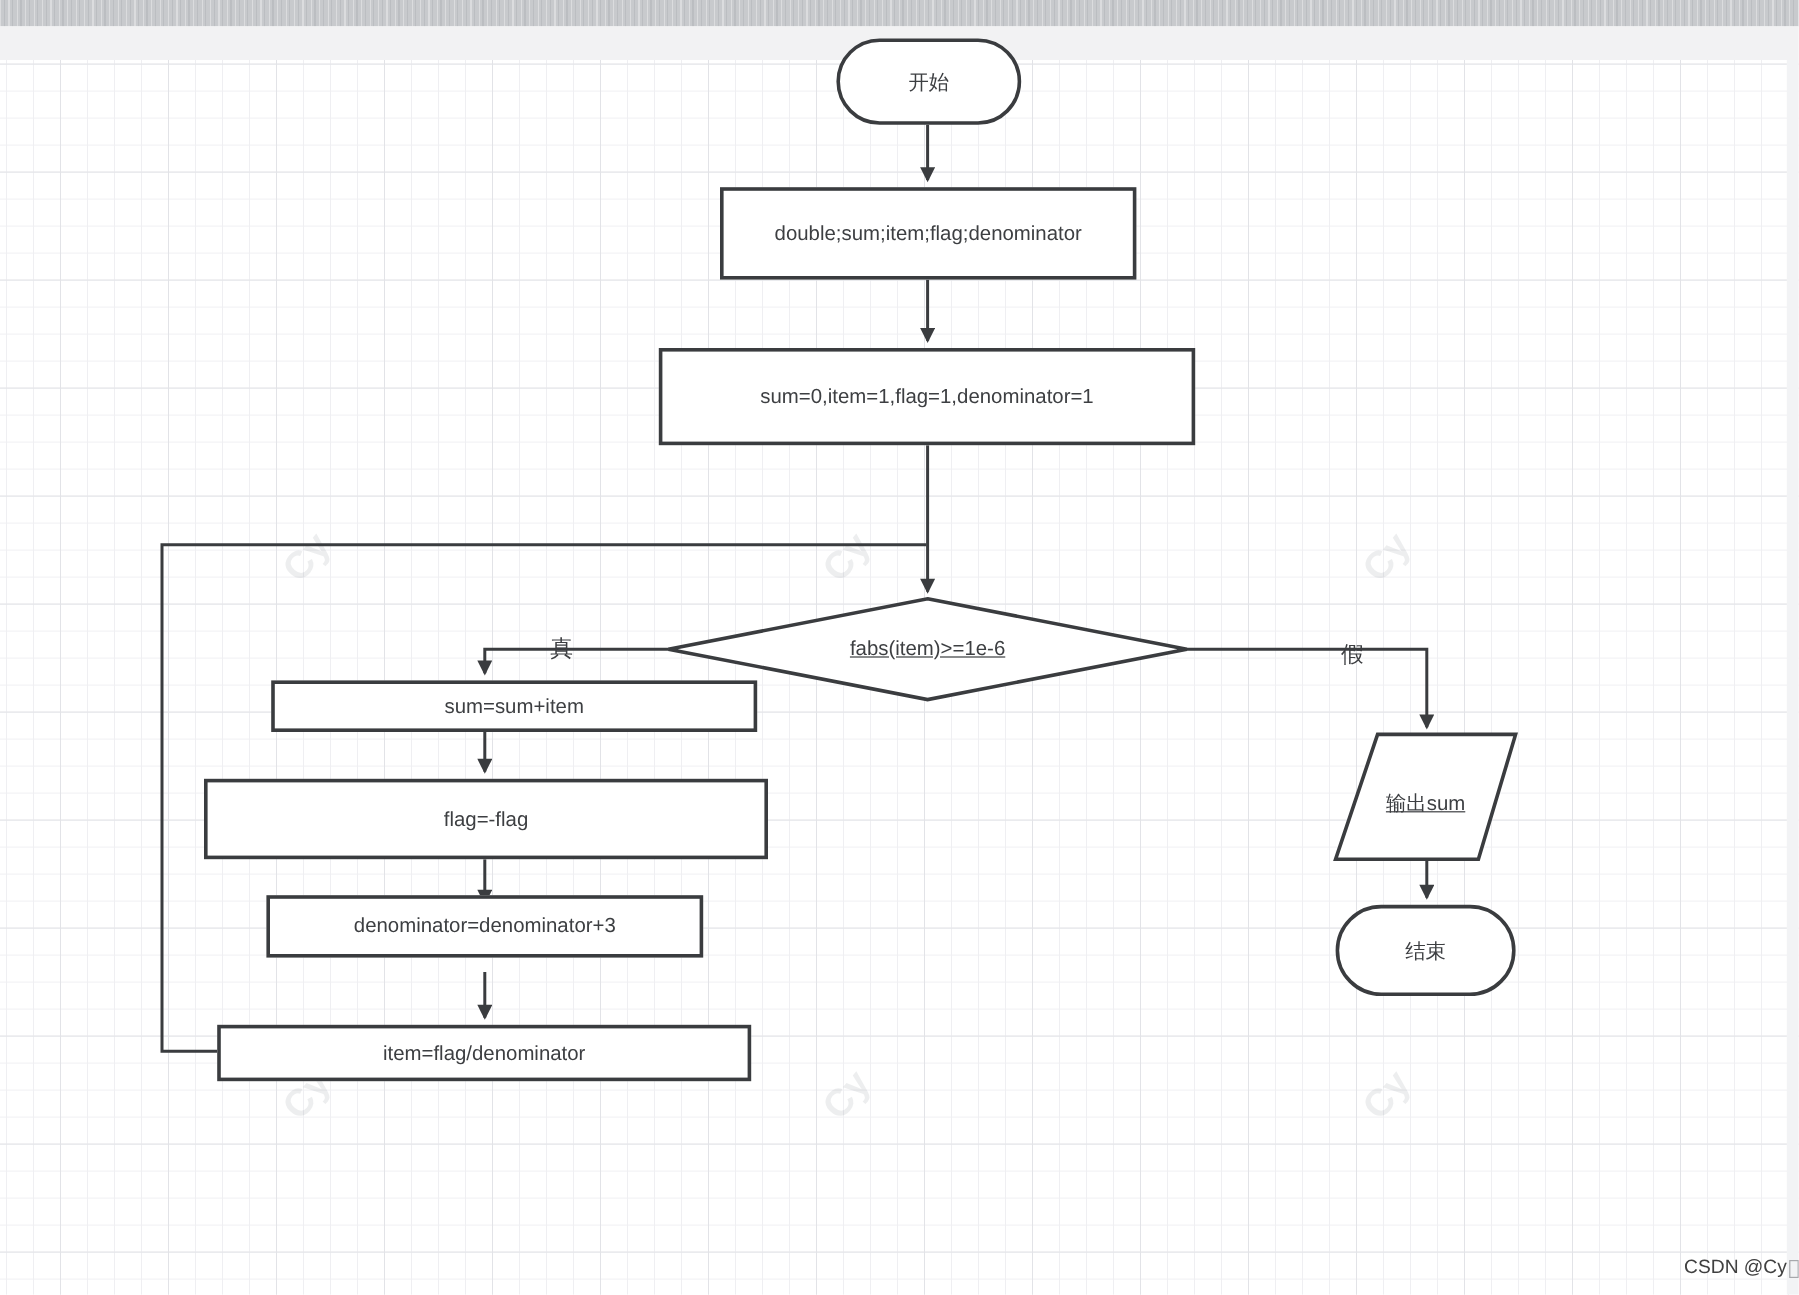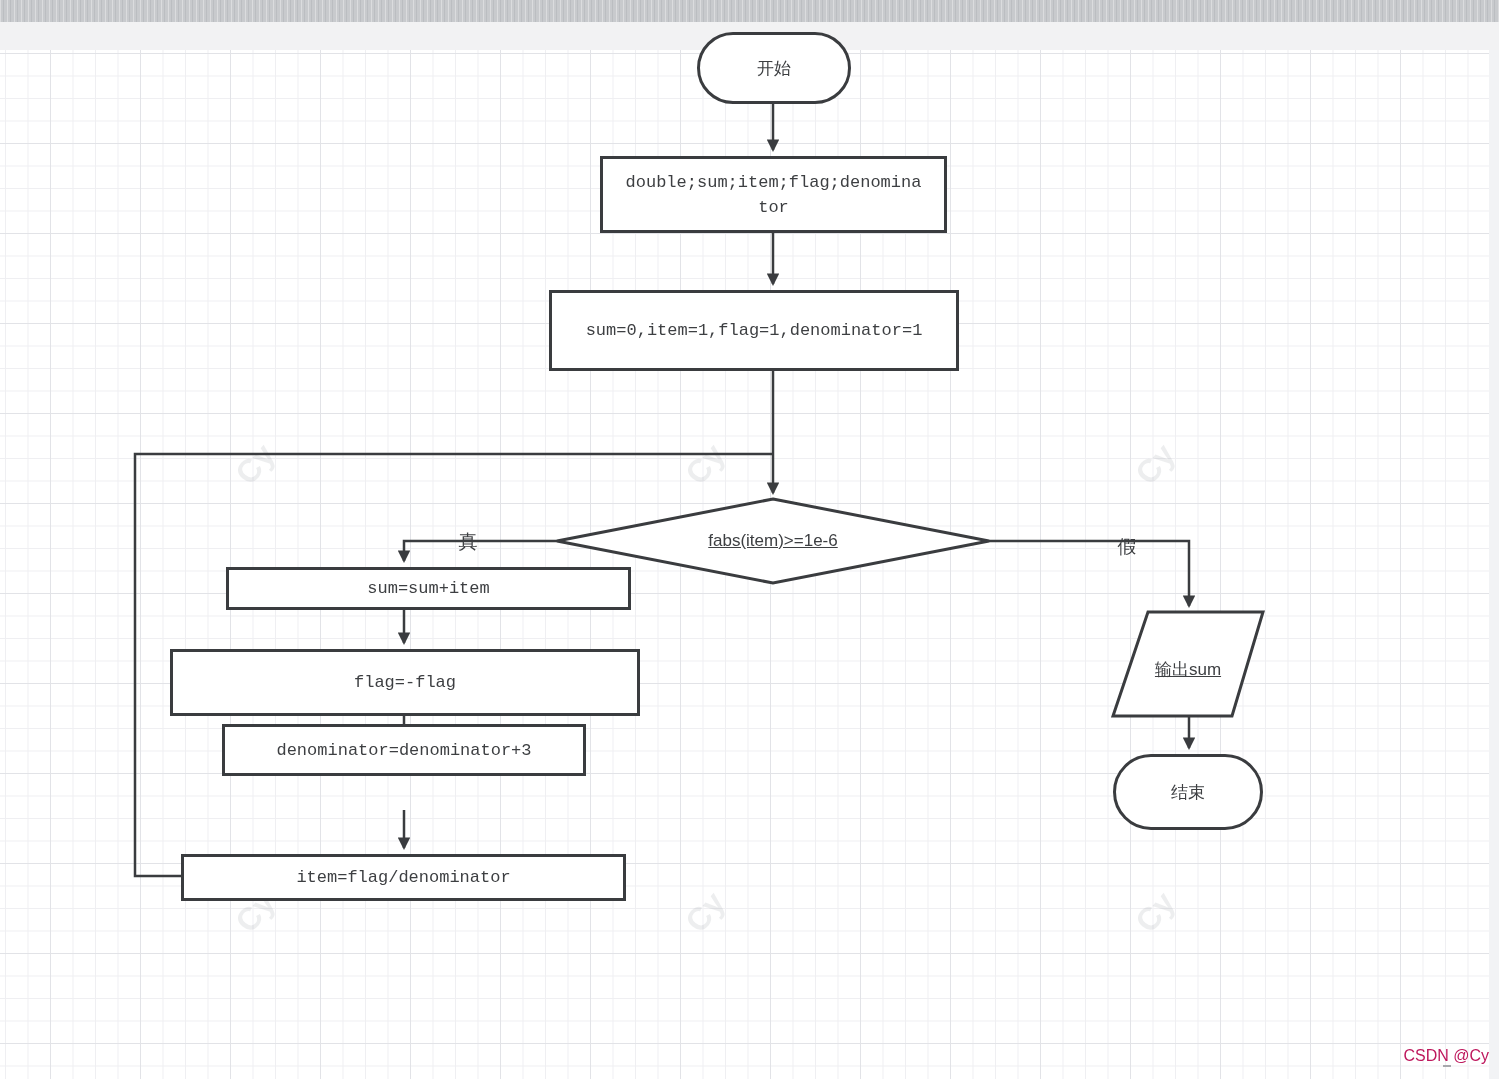--- a/index.html
+++ b/index.html
@@ -35,43 +35,43 @@
   .edge-right {
     position:absolute; right:0; top:50px; width:10px; height:1029px;
     background:#f2f3f5;
   }
   
   svg.layer { position:absolute; left:0; top:0; width:1499px; height:1079px; }
   
   .node {
     position:absolute; display:flex; align-items:center; justify-content:center;
     background:#ffffff; border:3px solid #3a3c3f;
-    color:#3d3f42; font-size:17px; text-align:center;font-family:Liberation Mono, monospace;
+    color:#3d3f42; font-size:17px; text-align:center;
   }
   .stadium { border-radius:40px; }
   .label-overlay {
     position:absolute; display:flex; align-items:center; justify-content:center;
     background:transparent; border:none; color:#3d3f42; font-size:17px; text-align:center;text-decoration:underline;
   }
   .declare-text { display:inline-block; width:296px; word-break:break-all; line-height:25px; }
   .branch-label {
     position:absolute; color:#3c3e41; font-size:19px; line-height:19px;
     text-align:center;
   }
   
   .wm-faint {
     position:absolute; width:70px; height:40px;
     display:flex; align-items:center; justify-content:center;
     color:rgba(80,85,95,0.10); font-size:32px; font-weight:700;
     transform:rotate(-50deg); pointer-events:none;
   }
   .wm-corner {
-    position:absolute; right:10px; top:1047px; height:20px;
-    color:#be185d; font-size:16px; white-space:nowrap;
-    display:flex; align-items:center;flex-direction:column;
+    position:absolute; right:0; top:1047px; height:20px;
+    color:#404040; font-size:16px; white-space:nowrap;
+    display:flex; align-items:center;
   }
   .wm-corner .tofu {
     display:inline-block; width:8px; height:15px;
     border:1.5px solid #a7a8ac; margin-left:2px;
   }
 </style>
 </head>
 <body>
 
 <div class="chrome-top"></div>
@@ -122,38 +122,38 @@
 </svg>
 
 <div class="node stadium" style="left:697px; top:32px; width:154px; height:72px;">
   <span>开始</span>
 </div>
 
 <div class="node" style="left:600px; top:156px; width:347px; height:77px;">
   <span class="declare-text">double;sum;item;flag;denominator</span>
 </div>
 
-<div class="node" style="left:549px; top:290px; width:410px; height:81px;">
+<div class="node" style="left:549px; top:290px; width:447px; height:81px;">
   <span>sum=0,item=1,flag=1,denominator=1</span>
 </div>
 
 <div class="label-overlay" style="left:557px; top:499px; width:432px; height:84px;">fabs(item)&gt;=1e-6</div>
 
 <div class="branch-label" style="left:456px; top:532px; width:24px;">真</div>
 <div class="branch-label" style="left:1115px; top:537px; width:24px;">假</div>
 
 <div class="node" style="left:202px; top:567px; width:405px; height:43px;margin-left:24px;">
   <span>sum=sum+item</span>
 </div>
 
 <div class="node" style="left:170px; top:649px; width:470px; height:67px;">
   <span>flag=-flag</span>
 </div>
 
-<div class="node" style="left:222px; top:724px; width:364px; height:52px;">
+<div class="node" style="left:222px; top:746px; width:364px; height:52px;">
   <span>denominator=denominator+3</span>
 </div>
 
 <div class="node" style="left:181px; top:854px; width:445px; height:47px;">
   <span>item=flag/denominator</span>
 </div>
 
 <div class="label-overlay" style="left:1113px; top:612px; width:150px; height:114px;">输出sum</div>
 
 <div class="node stadium" style="left:1113px; top:754px; width:150px; height:76px;">

